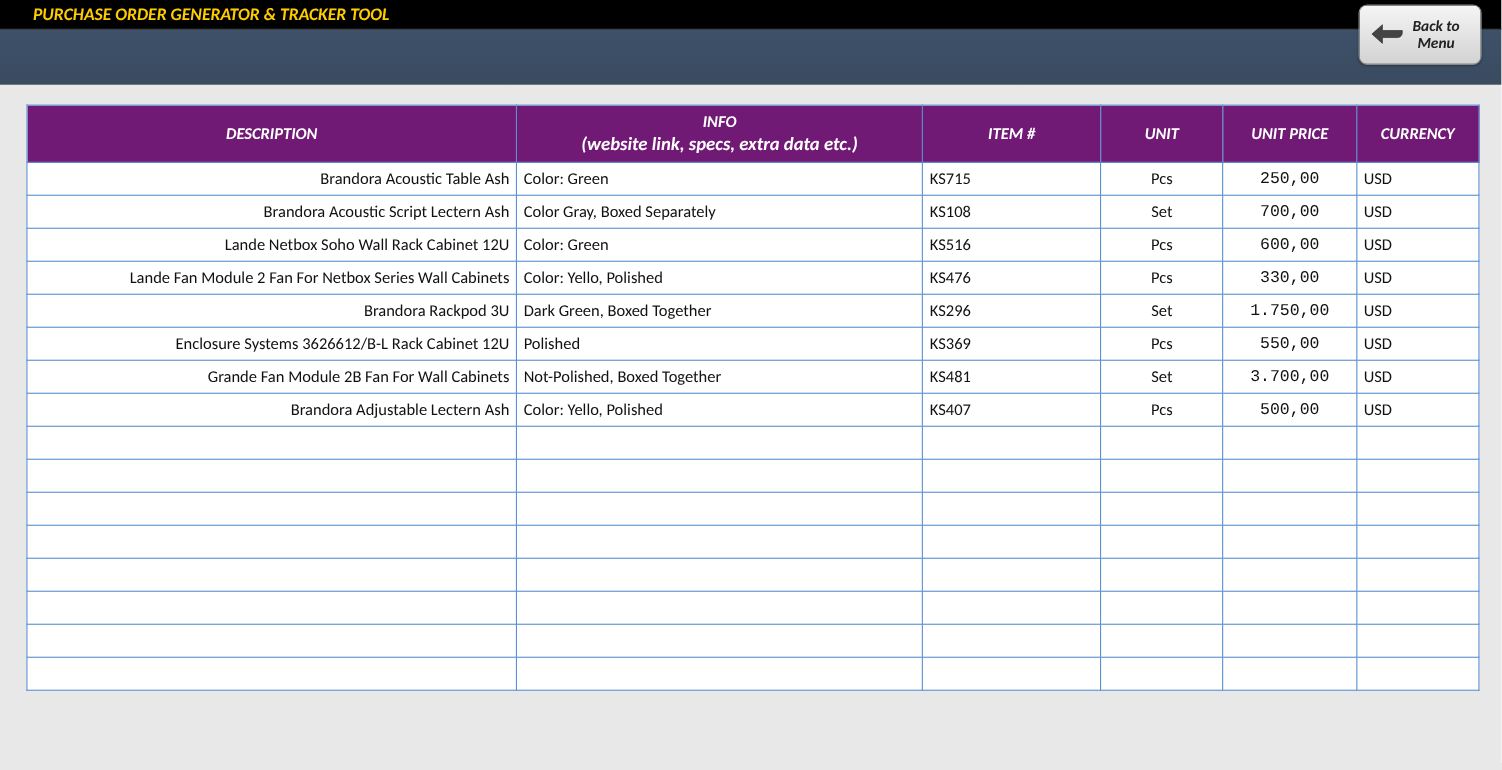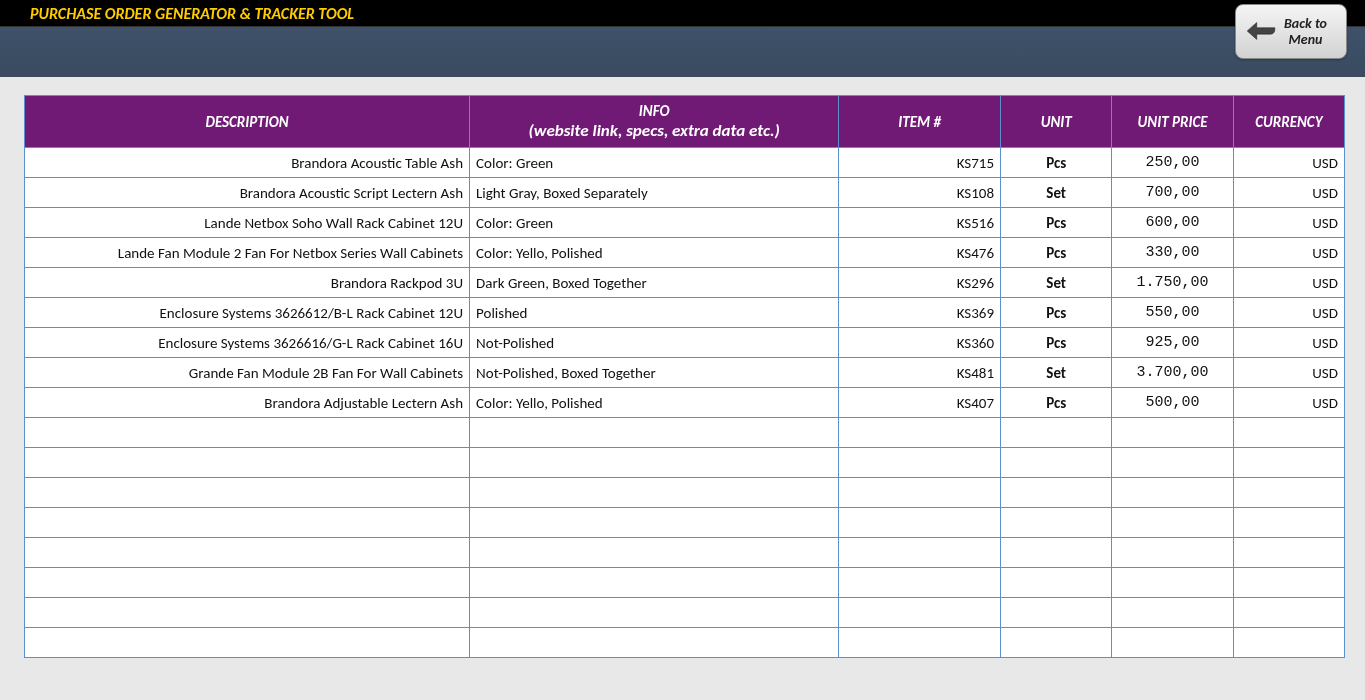--- a/index.html
+++ b/index.html
@@ -90,24 +90,24 @@
   tbody td {
     border: 1px solid #5a8fd1;
     padding: 4px 6px;
     font-size: 15px;
     height: 30px;
     color: #111;
     vertical-align: middle;
   }
   tbody td.c-desc { text-align: right; border-radius: 10px; }
   tbody td.c-info { text-align: left; }
-  tbody td.c-item { text-align: right; }
-  tbody td.c-unit { text-align: center; font-weight: bold; }
+  tbody td.c-item { text-align: left; }
+  tbody td.c-unit { text-align: center; }
   tbody td.c-price { text-align: center; font-family: Liberation Mono, monospace; }
-  tbody td.c-curr { text-align: right; }
+  tbody td.c-curr { text-align: left; }
   col.col-desc { width: 440px; }
   col.col-info { width: 365px; }
   col.col-item { width: 160px; }
   col.col-unit { width: 110px; }
   col.col-price { width: 120px; }
   col.col-curr { width: 110px; }
 </style>
 </head>
 <body>
 
@@ -164,21 +164,21 @@
           <tr>
             <td class="c-desc">Brandora Acoustic Table Ash</td>
             <td class="c-info">Color: Green</td>
             <td class="c-item">KS715</td>
             <td class="c-unit">Pcs</td>
             <td class="c-price">250,00</td>
             <td class="c-curr">USD</td>
           </tr>
           <tr>
             <td class="c-desc">Brandora Acoustic Script Lectern Ash</td>
-            <td class="c-info">Light Gray, Boxed Separately</td>
+            <td class="c-info">Color Gray, Boxed Separately</td>
             <td class="c-item">KS108</td>
             <td class="c-unit">Set</td>
             <td class="c-price">700,00</td>
             <td class="c-curr">USD</td>
           </tr>
           <tr>
             <td class="c-desc">Lande Netbox Soho Wall Rack Cabinet 12U</td>
             <td class="c-info">Color: Green</td>
             <td class="c-item">KS516</td>
             <td class="c-unit">Pcs</td>
@@ -200,28 +200,20 @@
             <td class="c-unit">Set</td>
             <td class="c-price">1.750,00</td>
             <td class="c-curr">USD</td>
           </tr>
           <tr>
             <td class="c-desc">Enclosure Systems 3626612/B-L Rack Cabinet 12U</td>
             <td class="c-info">Polished</td>
             <td class="c-item">KS369</td>
             <td class="c-unit">Pcs</td>
             <td class="c-price">550,00</td>
-            <td class="c-curr">USD</td>
-          </tr>
-          <tr>
-            <td class="c-desc">Enclosure Systems 3626616/G-L Rack Cabinet 16U</td>
-            <td class="c-info">Not-Polished</td>
-            <td class="c-item">KS360</td>
-            <td class="c-unit">Pcs</td>
-            <td class="c-price">925,00</td>
             <td class="c-curr">USD</td>
           </tr>
           <tr>
             <td class="c-desc">Grande Fan Module 2B Fan For Wall Cabinets</td>
             <td class="c-info">Not-Polished, Boxed Together</td>
             <td class="c-item">KS481</td>
             <td class="c-unit">Set</td>
             <td class="c-price">3.700,00</td>
             <td class="c-curr">USD</td>
           </tr>

